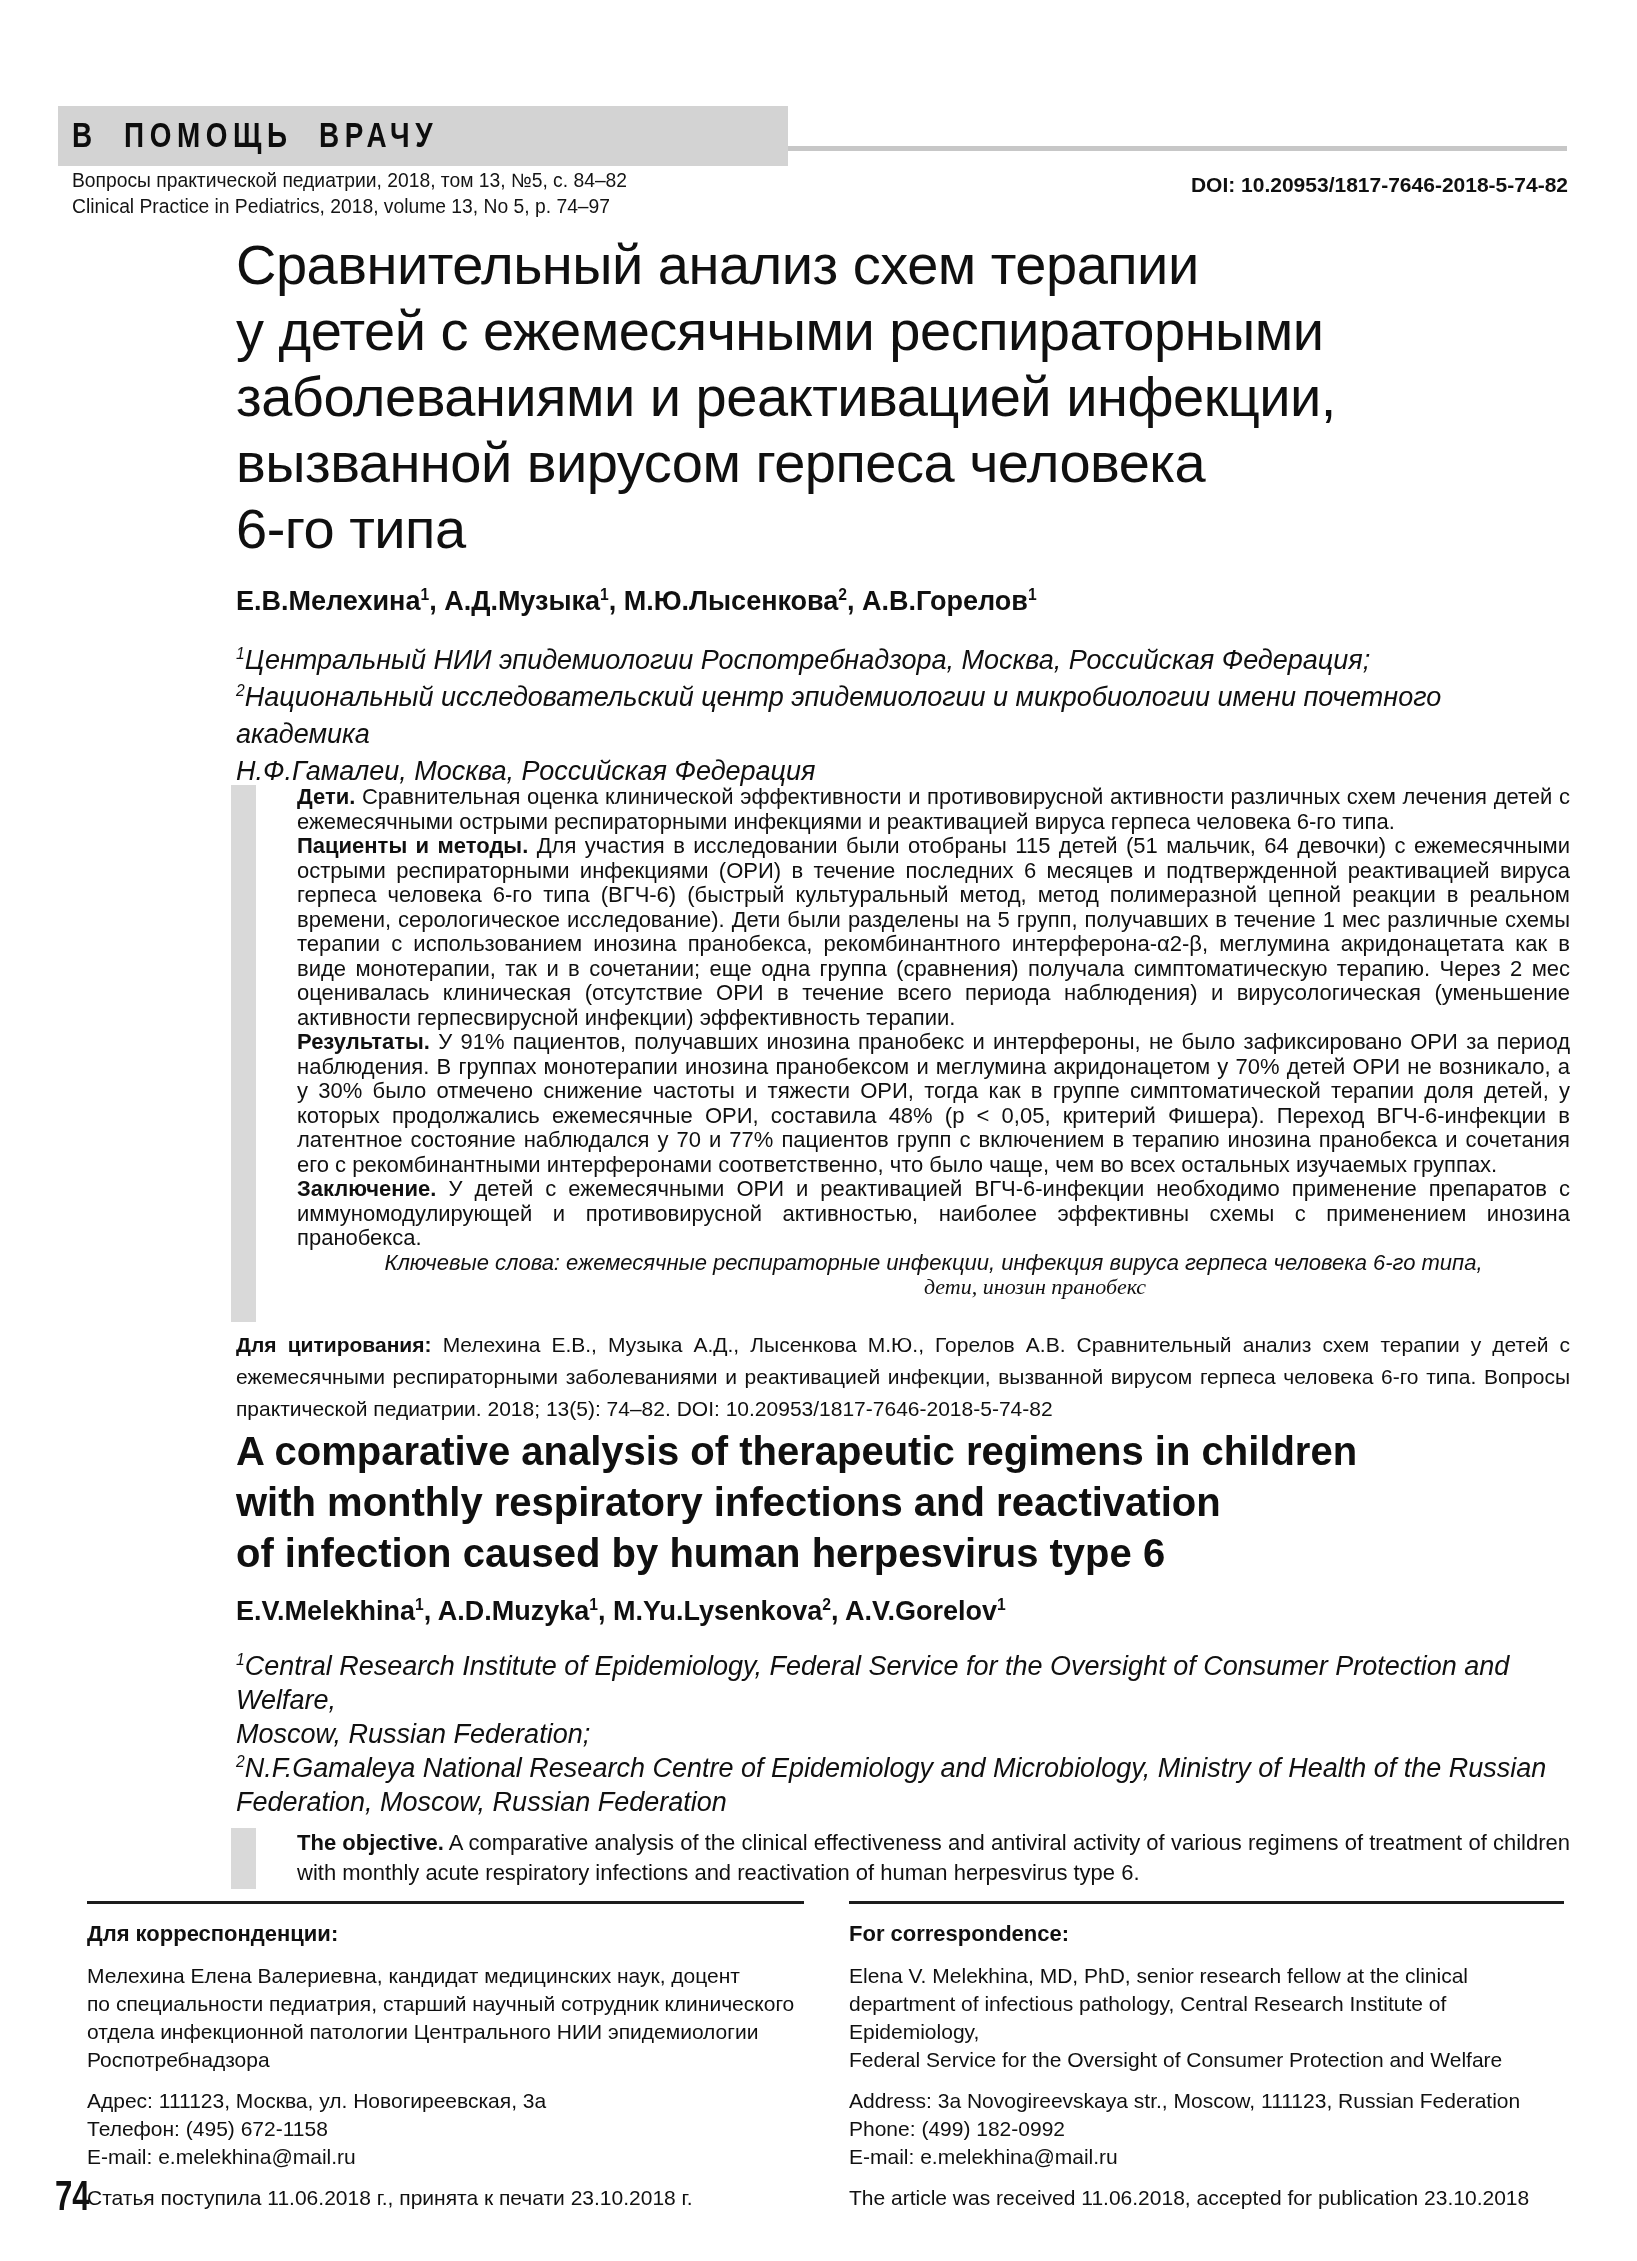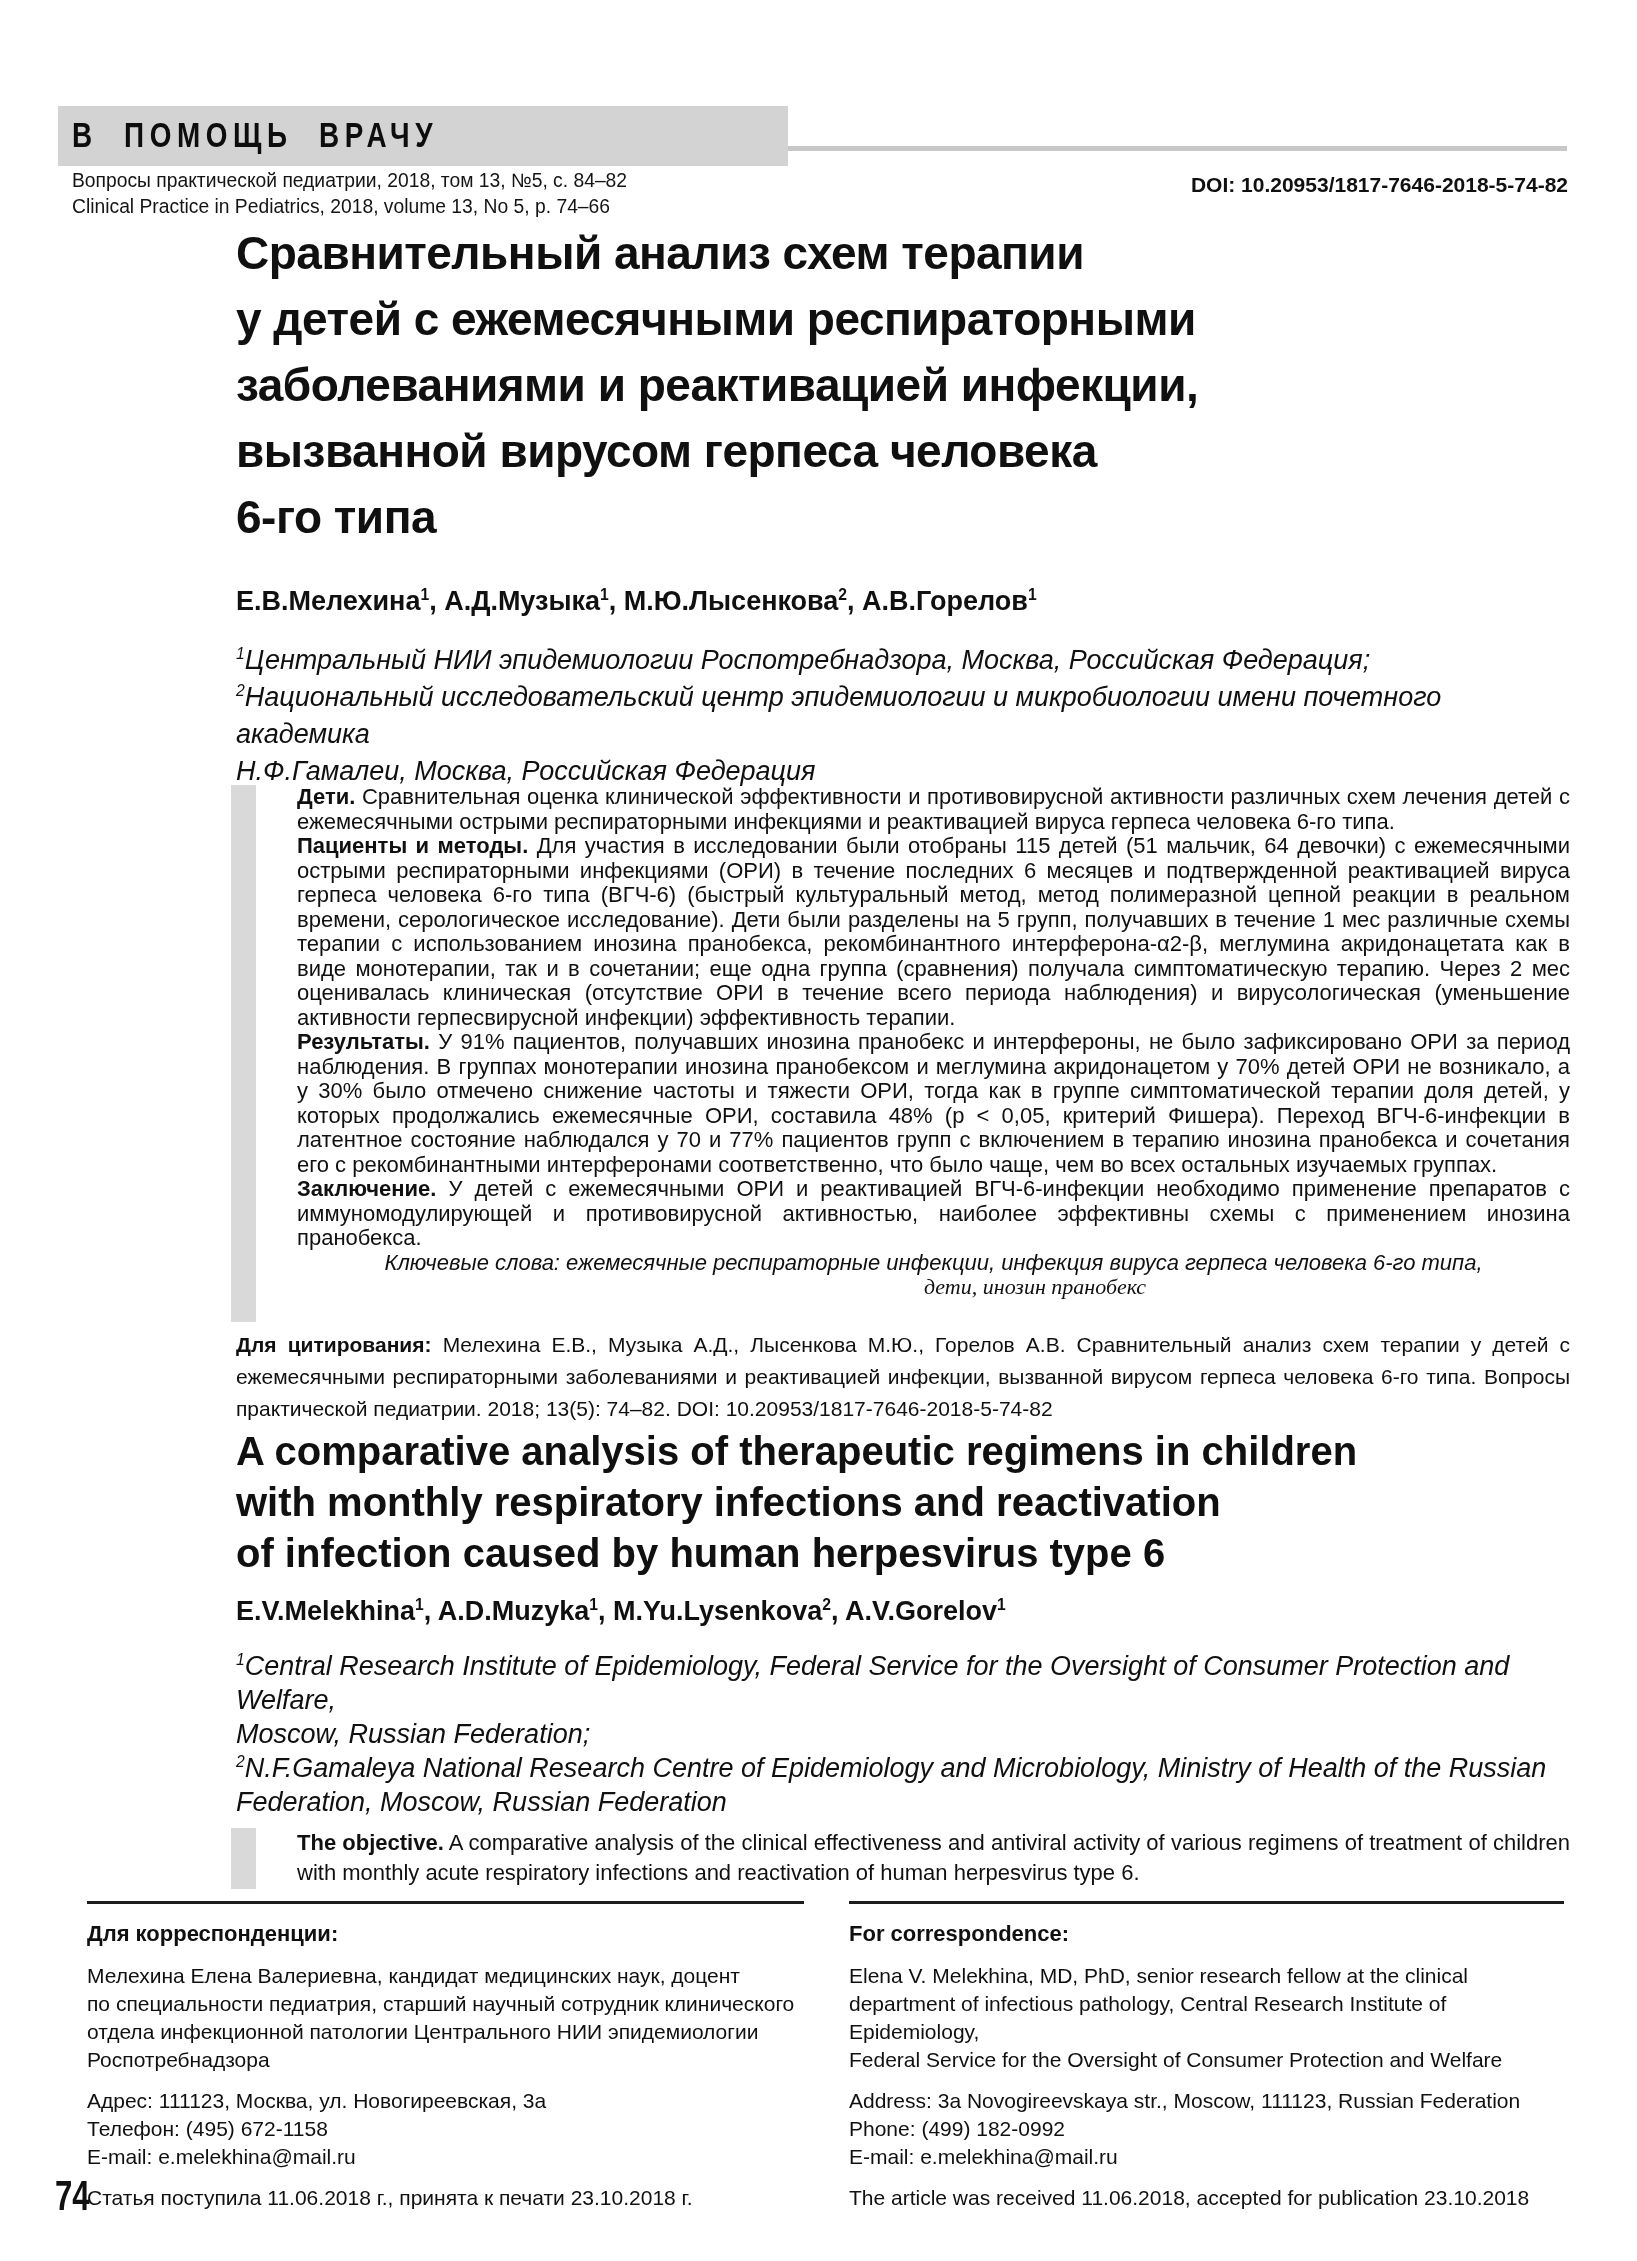--- a/index.html
+++ b/index.html
@@ -18,21 +18,21 @@
   }
   .section-label{
     font-weight:700;font-size:30px;letter-spacing:6px;word-spacing:14px;
     padding-left:15px;transform:scale(0.93,1.15);transform-origin:left center;
     white-space:nowrap;color:#0d0d0d;
   }
   .header-rule{position:absolute;left:788px;top:146px;width:779px;height:5px;background:#c7c7c7;}
   .journal-lines{position:absolute;left:72px;top:168px;font-size:19.3px;line-height:26px;color:#141414;}
   .doi{position:absolute;right:70px;top:173px;font-weight:700;font-size:21px;}
   
-  .title-ru{position:absolute;left:236px;top:220px;margin:0;font-size:46px;line-height:66px;font-weight:700;letter-spacing:-0.5px;width:1346px;}
+  .title-ru{position:absolute;left:236px;top:232px;margin:0;font-size:56px;line-height:66px;font-weight:400;letter-spacing:-0.5px;width:1346px;}
   .authors-ru{position:absolute;left:236px;top:586px;font-size:27px;font-weight:700;}
   sup{font-size:58%;line-height:0;}
   .affils{font-style:italic;}
   .affils-ru{position:absolute;left:236px;top:642px;width:1337px;font-size:27px;line-height:37px;}
   
   .abstract{position:absolute;left:231px;top:785px;width:1339px;}
   .gray-bar{position:absolute;left:0;top:0;width:25px;background:#d9d9d9;}
   .abstract .gray-bar{height:537px;}
   .abstract-text{margin-left:66px;font-size:22px;line-height:24.5px;text-align:justify;}
   .abs-p{margin:0;}
@@ -66,21 +66,21 @@
 
 <div class="page">
 
   <div class="section-bar">
     <span class="section-label">В ПОМОЩЬ ВРАЧУ</span>
   </div>
   <div class="header-rule"></div>
 
   <div class="journal-lines">
     <div>Вопросы практической педиатрии, 2018, том 13, №5, с. 84–82</div>
-    <div>Clinical Practice in Pediatrics, 2018, volume 13, No 5, p. 74–66</div>
+    <div>Clinical Practice in Pediatrics, 2018, volume 13, No 5, p. 74–97</div>
   </div>
   <div class="doi">DOI: 10.20953/1817-7646-2018-5-74-82</div>
 
   <h1 class="title-ru">Сравнительный анализ схем терапии<br>у детей с ежемесячными респираторными<br>заболеваниями и реактивацией инфекции,<br>вызванной вирусом герпеса человека<br>6-го типа</h1>
 
   <div class="authors-ru">Е.В.Мелехина<sup>1</sup>, А.Д.Музыка<sup>1</sup>, М.Ю.Лысенкова<sup>2</sup>, А.В.Горелов<sup>1</sup></div>
 
   <div class="affils affils-ru">
       <div><sup>1</sup>Центральный НИИ эпидемиологии Роспотребнадзора, Москва, Российская Федерация;</div>
       <div><sup>2</sup>Национальный исследовательский центр эпидемиологии и микробиологии имени почетного академика<br>Н.Ф.Гамалеи, Москва, Российская Федерация</div>

